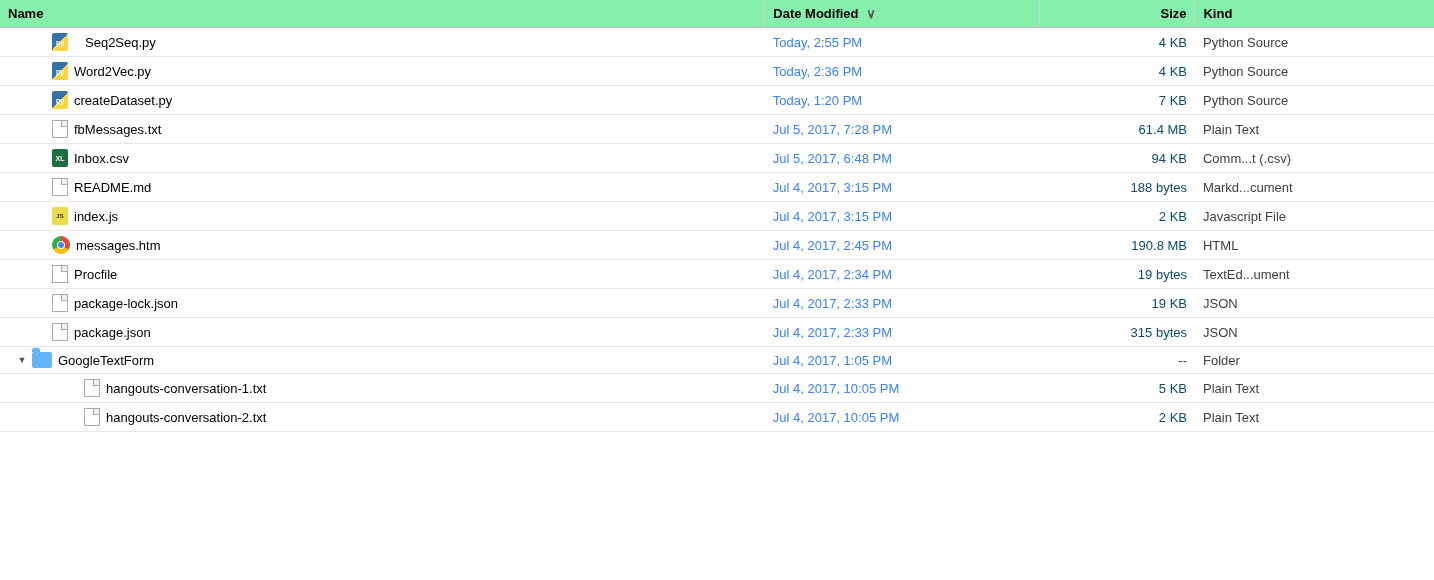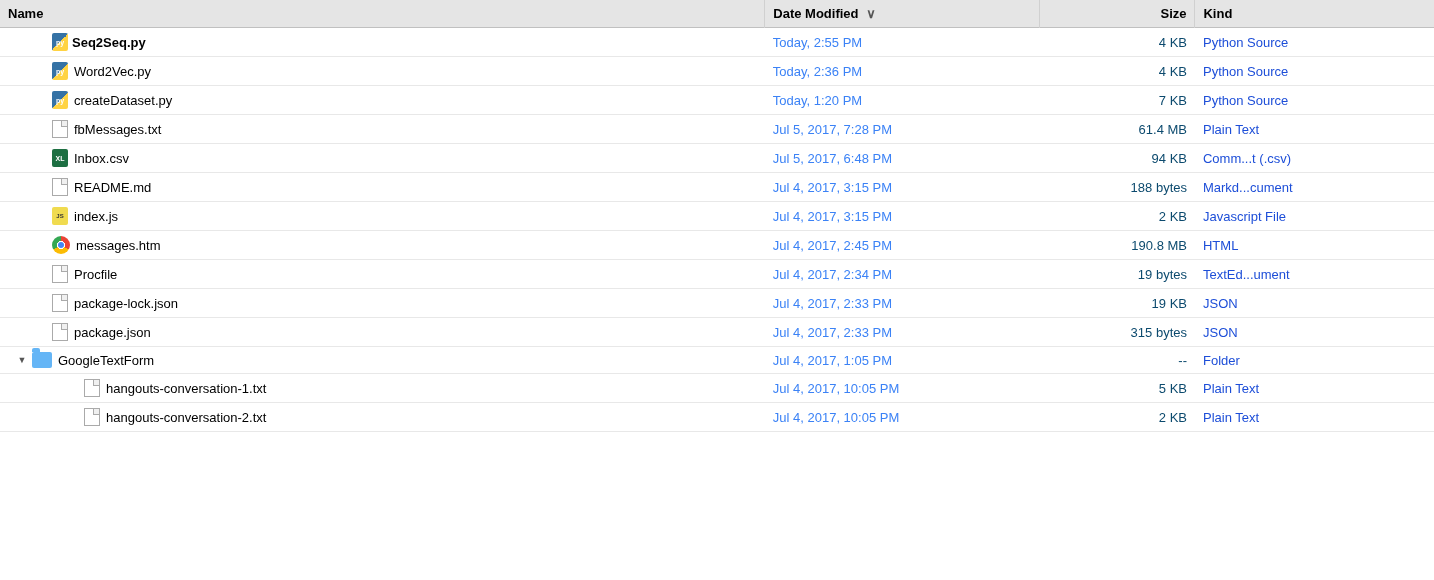--- a/index.html
+++ b/index.html
@@ -12,21 +12,21 @@
       min-height: 580px;
     }
 
     .file-list {
       width: 100%;
       border-collapse: collapse;
     }
 
     .header-row {
       border-bottom: 1px solid #c0c0c0;
-      background: #e5e5e5;
+      background: #86efac;
     }
 
     .header-row th {
       padding: 6px 8px;
       text-align: left;
       font-weight: 600;
       font-size: 13px;
       color: #000;
       border-right: 1px solid #d0d0d0;
       white-space: nowrap;
@@ -74,21 +74,21 @@
       font-size: 13px;
     }
 
     .size-cell {
       text-align: right;
       color: #0c4a6e;
       font-size: 13px;
     }
 
     .kind-cell {
-      color: #1d4ed8;
+      color: #404040;
       font-size: 13px;
     }
 
     
     .icon-generic {
       width: 16px;
       height: 18px;
       border: 1px solid #aaa;
       background: #fff;
       position: relative;
@@ -232,21 +232,21 @@
   </thead>
   <tbody id="file-tbody">
 
   <tr class="file-row">
     <td>
       <div class="row-indent" style="padding-left:28px;">
         <span class="disclosure none"></span>
         <div class="icon-python" style="width:16px;height:18px;background:linear-gradient(135deg,#3572A5 50%,#ffd343 50%);border-radius:2px;display:flex;align-items:center;justify-content:center;">
       <span style="font-size:7px;color:white;font-weight:bold;">py</span>
     </div>
-        <span style="margin-left:4px;font-weight:bold;">Seq2Seq.py</span>
+        <span style="margin-left:17px;">Seq2Seq.py</span>
       </div>
     </td>
     <td class="date-cell">Today, 2:55 PM</td>
     <td class="size-cell">4 KB</td>
     <td class="kind-cell">Python Source</td>
   </tr>
       <tr class="file-row">
     <td>
       <div class="row-indent" style="padding-left:28px;">
         <span class="disclosure none"></span>

